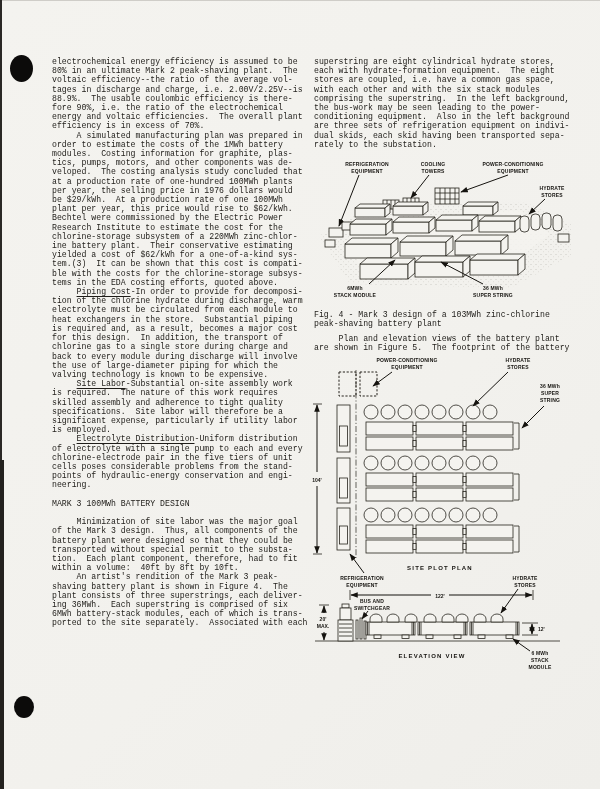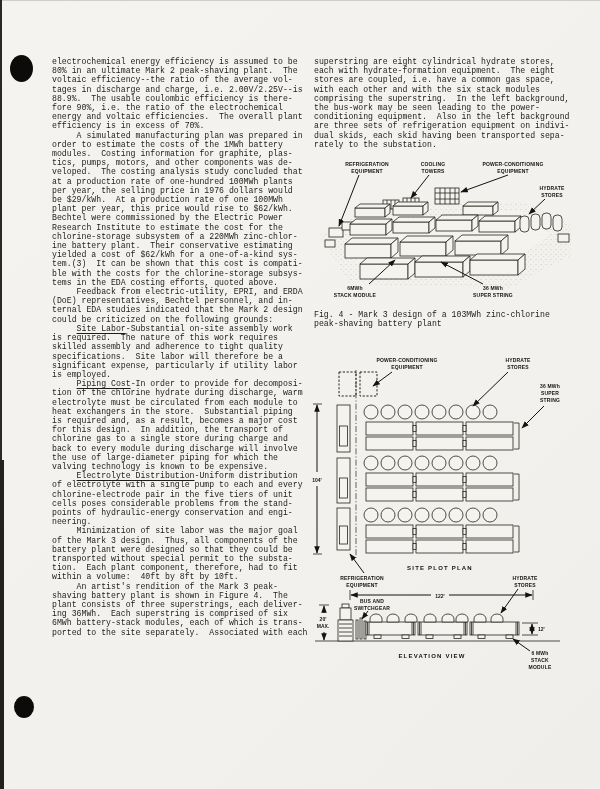--- a/index.html
+++ b/index.html
@@ -55,46 +55,43 @@
 be $29/kWh.  At a production rate of one 100MWh
 plant per year, this price would rise to $62/kWh.
 Bechtel were commissioned by the Electric Power
 Research Institute to estimate the cost for the
 chlorine-storage subsystem of a 220MWh zinc-chlor-
 ine battery plant.  Their conservative estimating
 yielded a cost of $62/kWh for a one-of-a-kind sys-
 tem.(3)  It can be shown that this cost is compati-
 ble with the costs for the chlorine-storage subsys-
 tems in the EDA costing efforts, quoted above.</span></div>
-    <div class="para"><span></span><span class="u"></span><span>     Feedback from electric-utility, EPRI, and ERDA
-(DoE) representatives, Bechtel personnel, and in-
-ternal EDA studies indicated that the Mark 2 design
-could be criticized on the following grounds:</span></div>
-    <div class="para"><span>     </span><span class="u">Site Labor</span><span>-Substantial on-site assembly work
-is required.  The nature of this work requires
-skilled assembly and adherence to tight quality
-specifications.  Site labor will therefore be a
-significant expense, particularly if utility labor
-is employed.</span></div>
     <div class="para"><span>     </span><span class="u">Piping Cost</span><span>-In order to provide for decomposi-
 tion of the chlorine hydrate during discharge, warm
 electrolyte must be circulated from each module to
 heat exchangers in the store.  Substantial piping
 is required and, as a result, becomes a major cost
 for this design.  In addition, the transport of
 chlorine gas to a single store during charge and
 back to every module during discharge will involve
 the use of large-diameter piping for which the
 valving technology is known to be expensive.</span></div>
+    <div class="para"><span>     </span><span class="u">Site Labor</span><span>-Substantial on-site assembly work
+is required.  The nature of this work requires
+skilled assembly and adherence to tight quality
+specifications.  Site labor will therefore be a
+significant expense, particularly if utility labor
+is employed.</span></div>
     <div class="para"><span>     </span><span class="u">Electrolyte Distribution</span><span>-Uniform distribution
 of electrolyte with a single pump to each and every
 chlorine-electrode pair in the five tiers of unit
 cells poses considerable problems from the stand-
 points of hydraulic-energy conservation and engi-
 neering.</span></div>
+    <div class="sec-heading">MARK 3 100MWh BATTERY DESIGN</div>
     <div class="para"><span>     Minimization of site labor was the major goal
 of the Mark 3 design.  Thus, all components of the
 battery plant were designed so that they could be
 transported without special permit to the substa-
 tion.  Each plant component, therefore, had to fit
 within a volume:  40ft by 8ft by 10ft.</span></div>
     <div class="para"><span>     An artist's rendition of the Mark 3 peak-
 shaving battery plant is shown in Figure 4.  The
 plant consists of three superstrings, each deliver-
 ing 36MWh.  Each superstring is comprised of six
@@ -221,20 +218,22 @@
         <text class="lbl" x="237" y="39" text-anchor="middle">STORES</text>
         <text class="lbl" x="40" y="132" text-anchor="middle">6MWh</text>
         <text class="lbl" x="40" y="139" text-anchor="middle">STACK MODULE</text>
         <text class="lbl" x="178" y="132" text-anchor="middle">36 MWh</text>
         <text class="lbl" x="178" y="139" text-anchor="middle">SUPER STRING</text>
       </svg>
     </div>
 
     <div class="rc-block para" style="top:253px;">Fig. 4 - Mark 3 design of a 103MWh zinc-chlorine
 peak-shaving battery plant</div>
+    <div class="rc-block para" style="top:277px;">     Plan and elevation views of the battery plant
+are shown in Figure 5.  The footprint of the battery</div>
 
     <div class="rc-block" style="top:299px;margin-left:-4px;">
       <svg class="fig-svg" width="266" height="318" viewBox="0 0 266 318">
 
         <g>
           <rect x="29" y="16" width="17" height="24" fill="none" stroke="#26231d" stroke-width="1" stroke-dasharray="2.2,1.6"></rect>
           <rect x="50" y="16" width="17" height="24" fill="none" stroke="#26231d" stroke-width="1" stroke-dasharray="2.2,1.6"></rect>
         </g>
 
         <line x1="46" y1="14" x2="46" y2="202" stroke="#26231d" stroke-width="0.7" stroke-dasharray="6,2,1.2,2"></line>

